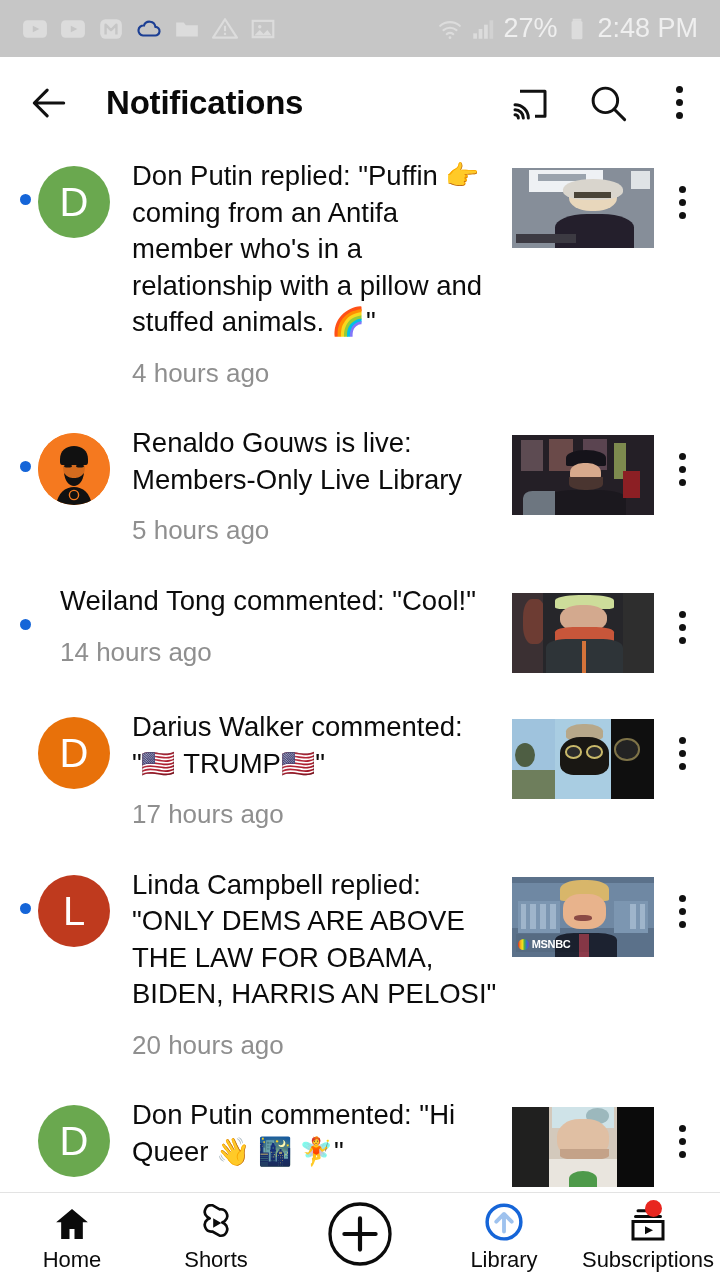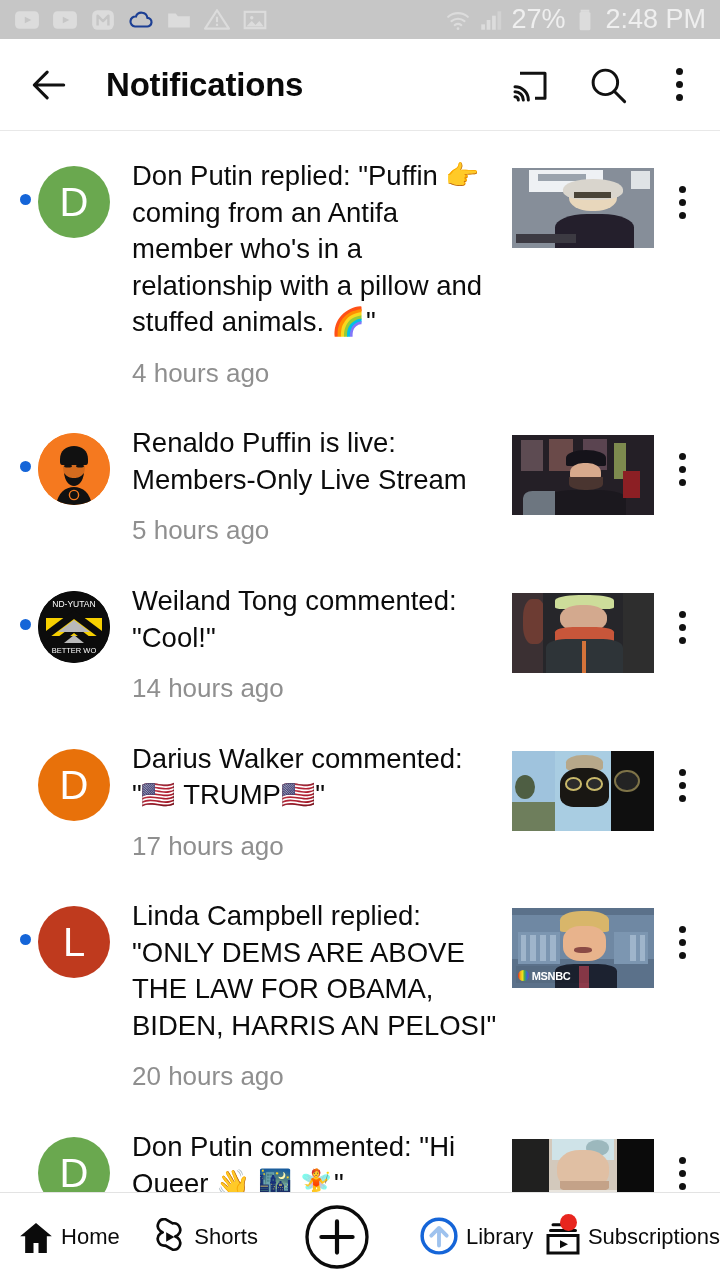--- a/index.html
+++ b/index.html
@@ -6,23 +6,23 @@
   html, body {
     width: 720px; height: 1280px;
     background: #ffffff;
     font-family: "Liberation Sans", sans-serif;
     overflow: hidden;
   }
   #app { position: relative; width: 720px; height: 1280px; background:#fff; }
 
   
   .statusbar {
-    height: 39px; background: #c6c6c6;
+    height: 57px; background: #c6c6c6;
     display: flex; align-items: center;
-    padding: 0 14px; gap: 0px;
+    padding: 0 22px; gap: 0px;
   }
   .sb-left { display: flex; align-items: center; gap: 12px; flex: 1; }
   .sb-right { display: flex; align-items: center; gap: 7px; }
   .sb-ico { width: 26px; height: 26px; display:block; }
   .sb-text {
     color: #efefef; font-size: 27px; font-weight: 400;
     letter-spacing: 0px; line-height: 1;
   }
 
   
@@ -77,21 +77,21 @@
   }
   .kdots { display:flex; flex-direction:column; gap:6px; align-items:center; }
   .kdots i { width:7px; height:7px; border-radius:50%; background:#111; display:block; }
 
   
   .bottomnav {
     position:absolute; left:0; right:0; bottom:0; height:88px;
     background:#fff; border-top:1px solid #e3e3e3;
     display:flex; align-items:center;
   }
-  .navitem { flex:1; display:flex; flex-direction:row; align-items:center; justify-content:center; gap:5px; position:relative; }
+  .navitem { flex:1; display:flex; flex-direction:column; align-items:center; justify-content:center; gap:5px; position:relative; }
   .navlabel { font-size: 22px; color:#0b0b0b; line-height:1; }
   .navico { height:42px; display:flex; align-items:flex-end; justify-content:center; position:relative; }
   .reddot { position:absolute; width:17px; height:17px; border-radius:50%; background:#e8261f; top:-2px; right:6px; }
 </style>
 </head>
 <body>
 
 <div id="app">
 
   <div class="statusbar">
@@ -218,21 +218,21 @@
       <path d="M22 26c0-8 6-13 14-13s14 5 14 13v3c0 2-1 3-2 3H24c-1 0-2-1-2-3z" fill="#111"></path>
       <path d="M25 33c0 10 5 17 11 17s11-7 11-17c0-2-22-2-22 0z" fill="#1b1b1b" opacity="0.15"></path>
       <path d="M26 40c1 8 5 13 10 13s9-5 10-13c-3 4-6 5-10 5s-7-1-10-5z" fill="#111"></path>
       <ellipse cx="30" cy="33" rx="4" ry="1.6" fill="#111"></ellipse>
       <ellipse cx="42" cy="33" rx="4" ry="1.6" fill="#111"></ellipse>
       <path d="M18 72c2-12 9-18 18-18s16 6 18 18z" fill="#111"></path>
       <circle cx="36" cy="62" r="4.6" fill="none" stroke="#f5791f" stroke-width="1.4"></circle>
     </svg>
         </div>
     <div class="body">
-      <div class="ntext">Renaldo Puffin is live: Members-Only Live Stream</div>
+      <div class="ntext">Renaldo Gouws is live: Members-Only Live Library</div>
       <div class="ntime">5 hours ago</div>
     </div>
     <div class="thumb" style="background:#2b2630;">
           <div style="position:absolute;inset:0;background:#241f26;"></div>
         <div style="position:absolute;left:6%;top:6%;width:16%;height:38%;background:#5d4b52;"></div>
         <div style="position:absolute;left:26%;top:4%;width:17%;height:40%;background:#6a4a49;"></div>
         <div style="position:absolute;left:50%;top:5%;width:17%;height:38%;background:#5a4450;"></div>
         <div style="position:absolute;left:72%;top:10%;width:8%;height:44%;background:#7d8a4e;"></div>
         <div style="position:absolute;left:38%;top:18%;width:28%;height:20%;border-radius:50% 50% 8% 8%;background:#15131a;"></div>
         <div style="position:absolute;left:41%;top:34%;width:22%;height:28%;border-radius:42%;background:#d7a98c;"></div>
@@ -246,32 +246,20 @@
             <i></i>
             <i></i>
             <i></i>
           </div>
     </div>
       </div>
       <div class="notif">
     <div class="dotcol">
       <span class="dot "></span>
     </div>
-    <div class="avatar" style="background:#111111;">
-          <svg viewBox="0 0 72 72" width="72" height="72">
-      <circle cx="36" cy="36" r="36" fill="#0c0c0c"></circle>
-      <path d="M8 27h56v18H8z" fill="#f7d000"></path>
-      <polygon points="36,19 64,40 64,49 36,28 8,49 8,40" fill="#0c0c0c"></polygon>
-      <polygon points="36,34 56,49 50,53 36,42 22,53 16,49" fill="#0c0c0c"></polygon>
-      <polygon points="36,29 52,41 20,41" fill="#b9b9b9"></polygon>
-      <polygon points="36,44 46,52 26,52" fill="#b9b9b9"></polygon>
-      <text x="36" y="16" font-size="8.5" fill="#ffffff" text-anchor="middle" font-family="Liberation Sans, sans-serif">ND-YUTAN</text>
-      <text x="36" y="62" font-size="7.5" fill="#ffffff" text-anchor="middle" font-family="Liberation Sans, sans-serif">BETTER WO</text>
-    </svg>
-        </div>
     <div class="body">
       <div class="ntext">Weiland Tong commented: "Cool!"</div>
       <div class="ntime">14 hours ago</div>
     </div>
     <div class="thumb" style="background:#3a3a3a;">
           <div style="position:absolute;inset:0;background:#4a4a4a;"></div>
         <div style="position:absolute;left:0;top:0;width:22%;height:100%;background:#3b3033;"></div>
         <div style="position:absolute;left:8%;top:8%;width:16%;height:56%;background:#6d3c33;border-radius:40%;"></div>
         <div style="position:absolute;left:78%;top:0;width:22%;height:100%;background:#2e2e2e;"></div>
         <div style="position:absolute;left:22%;top:0;width:56%;height:100%;background:#26262a;"></div>

